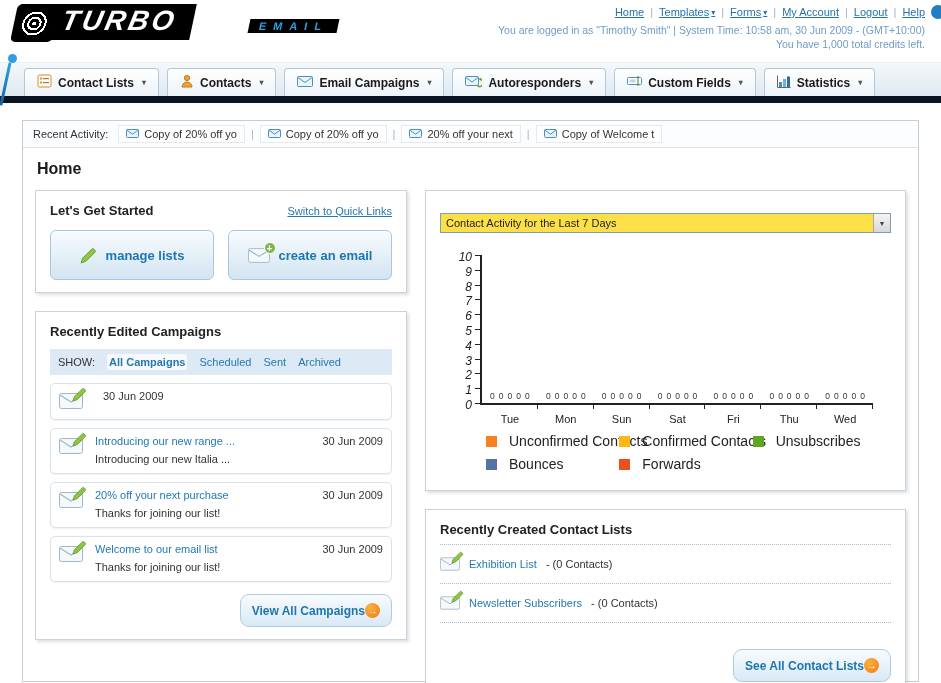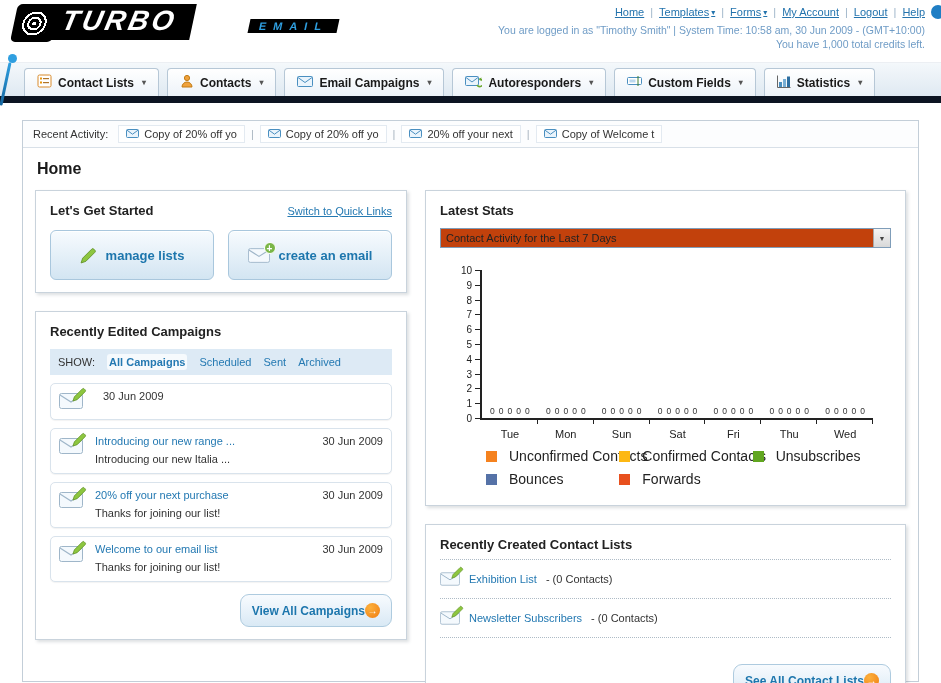--- a/index.html
+++ b/index.html
@@ -129,42 +129,42 @@
     padding: 8px 11px; font-size: 12px; font-weight: bold; color: #1d76ad; cursor: pointer; font-family: inherit;
   }
   .arrow-circle {
     width: 15px; height: 15px; border-radius: 50%; flex: none;
     background: radial-gradient(circle at 35% 30%, #fcb03c, #f07d12);
     color: #fff; font-size: 10px; line-height: 15px; text-align: center; font-weight: bold; display: inline-block;
   }
 
   
   .select {
-    margin-top: 10px; border: 1px solid #7f9db9; height: 20px; background: #c2410c;
+    margin-top: 10px; border: 1px solid #7f9db9; height: 20px; background: #fde047;
     display: flex; align-items: center; font-size: 11px; color: #222; cursor: pointer;
   }
   .select-text { padding-left: 5px; flex: 1; }
   .select-arrow {
     width: 17px; align-self: stretch; display: flex; align-items: center; justify-content: center;
     background: linear-gradient(#f5f5f5, #d8d8d8); border-left: 1px solid #a8a8a8; font-size: 7px; color: #444;
   }
   .chart { margin: 22px 4px 6px 4px; }
   .chart-plot {
     position: relative; height: 150px; margin: 0 14px 24px 36px;
     border-left: 2px solid #222; border-bottom: 2px solid #222; display: flex;
   }
   .day-group { flex: 1; position: relative; }
   .day-group:after { content: ""; position: absolute; right: 0; bottom: -6px; width: 1px; height: 5px; background: #222; }
   .day-values {
     position: absolute; bottom: 2px; left: 0; right: 0;
     display: flex; justify-content: center; gap: 4px; font-size: 8.5px; color: #333;
   }
   .day-label { position: absolute; bottom: -22px; left: 0; right: 0; text-align: center; font-size: 11px; color: #222; }
   .ytick { position: absolute; left: -7px; width: 6px; height: 1px; background: #222; }
-  .ytick-label { position: absolute; right: 9px; top: -5px; font-size: 10px; color: #222; }
+  .ytick-label { position: absolute; right: 9px; top: -5px; font-size: 12px; color: #222; font-style: italic; }
   .chart-legend { margin: 28px 0 4px 42px; display: flex; flex-wrap: wrap; row-gap: 7px; max-width: 400px; }
   .legend-item { width: 33.33%; display: flex; align-items: center; gap: 12px; font-size: 14px; color: #222; white-space: nowrap; }
   .swatch { width: 11px; height: 11px; display: inline-block; flex: none; }
 
   
   .dotted { border-top: 1px dotted #aebbc6; margin: 7px 0; }
   .cl-item { display: flex; align-items: center; gap: 9px; padding: 5px 0; font-size: 11px; }
   .cl-link { color: #2479b2; }
   .cl-count { color: #333; }
   .cl-btn-row { display: flex; justify-content: flex-end; margin-top: 26px; }
@@ -430,21 +430,20 @@
                 <span class="arrow-circle">→</span>
               </button>
             </div>
           </div>
         </div>
       </div>
 
       <div class="col-right">
         <div class="panel">
           <div class="panel-pad">
-            <div class="panel-title">Latest Stats</div>
             <div class="select">
               <span class="select-text">Contact Activity for the Last 7 Days</span>
               <span class="select-arrow">▼</span>
             </div>
             <div class="chart">
               <div class="chart-plot">
                   <div class="ytick" style="top: 0%;">
                     <span class="ytick-label">10</span>
                   </div>
                   <div class="ytick" style="top: 10%;">

